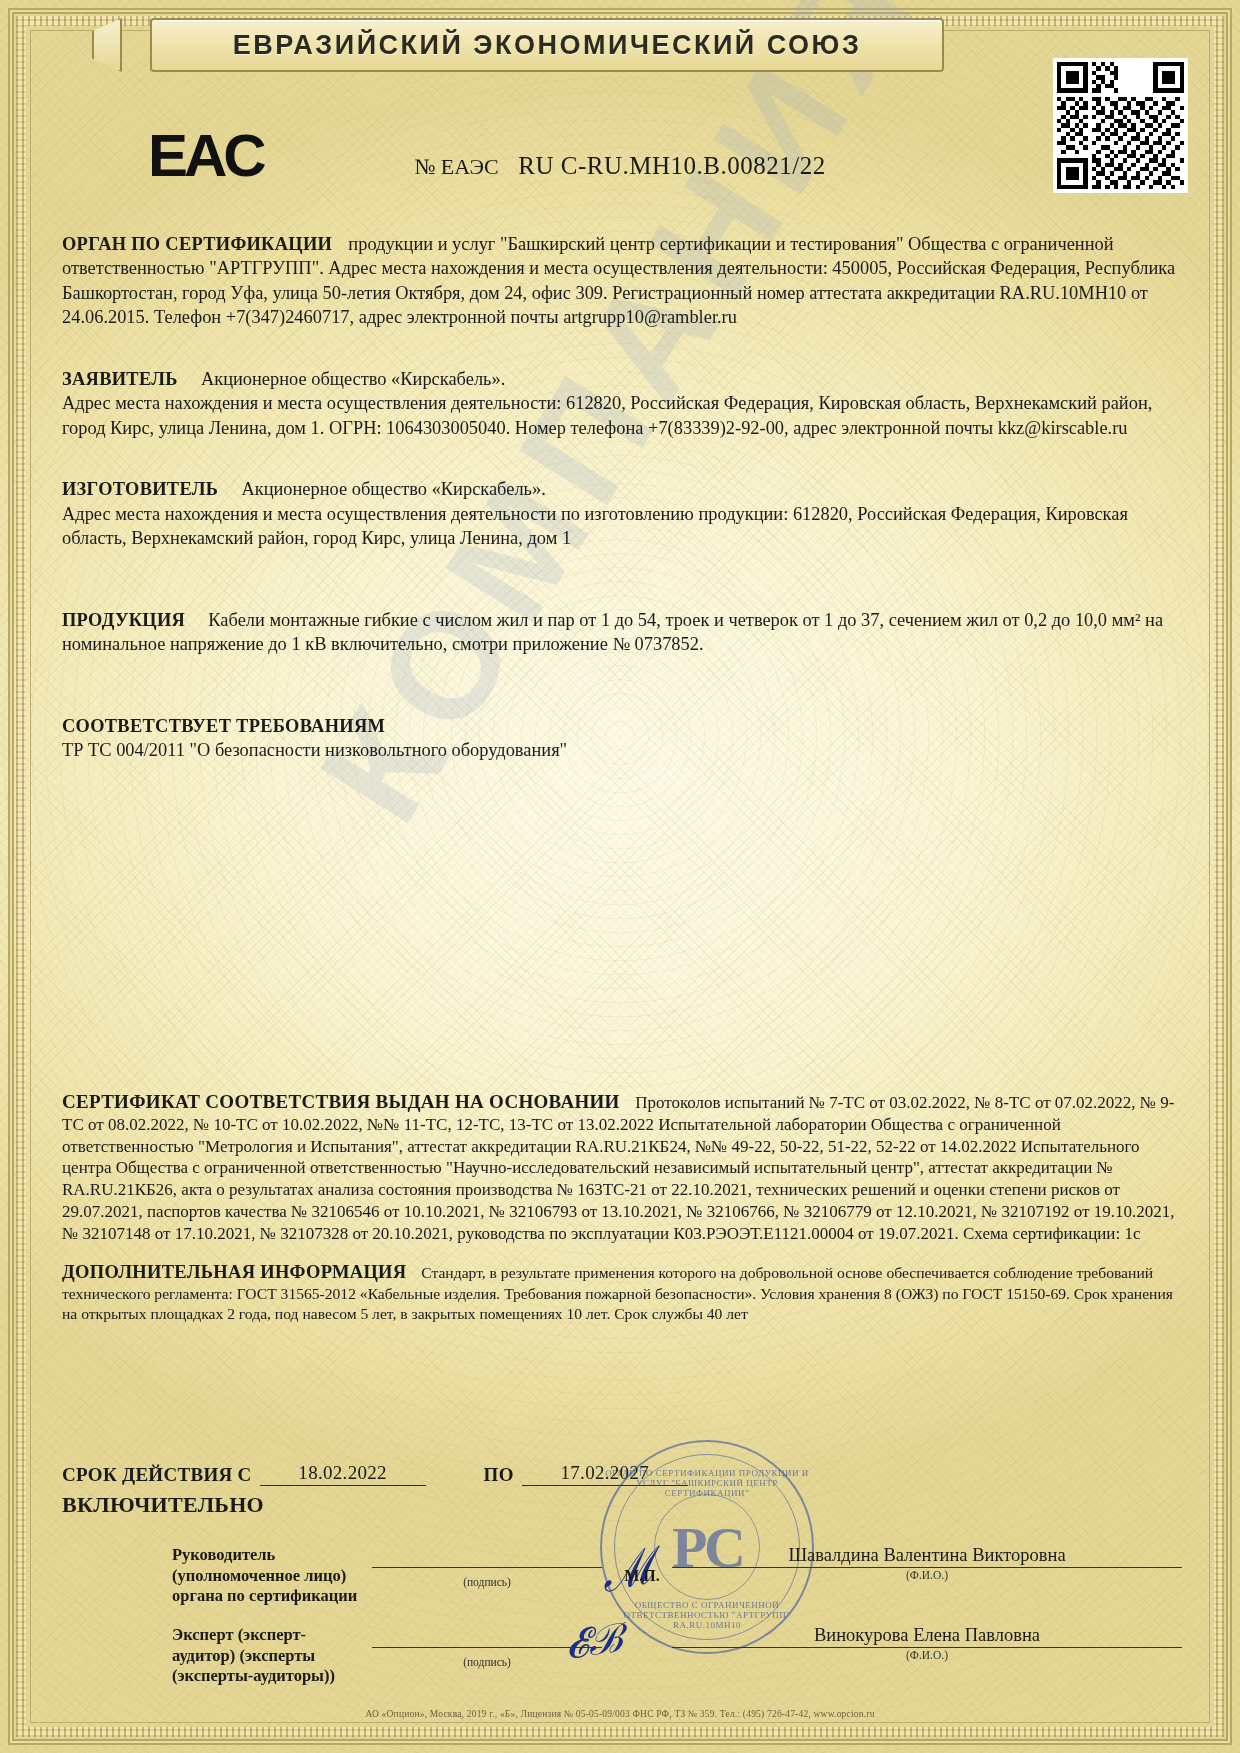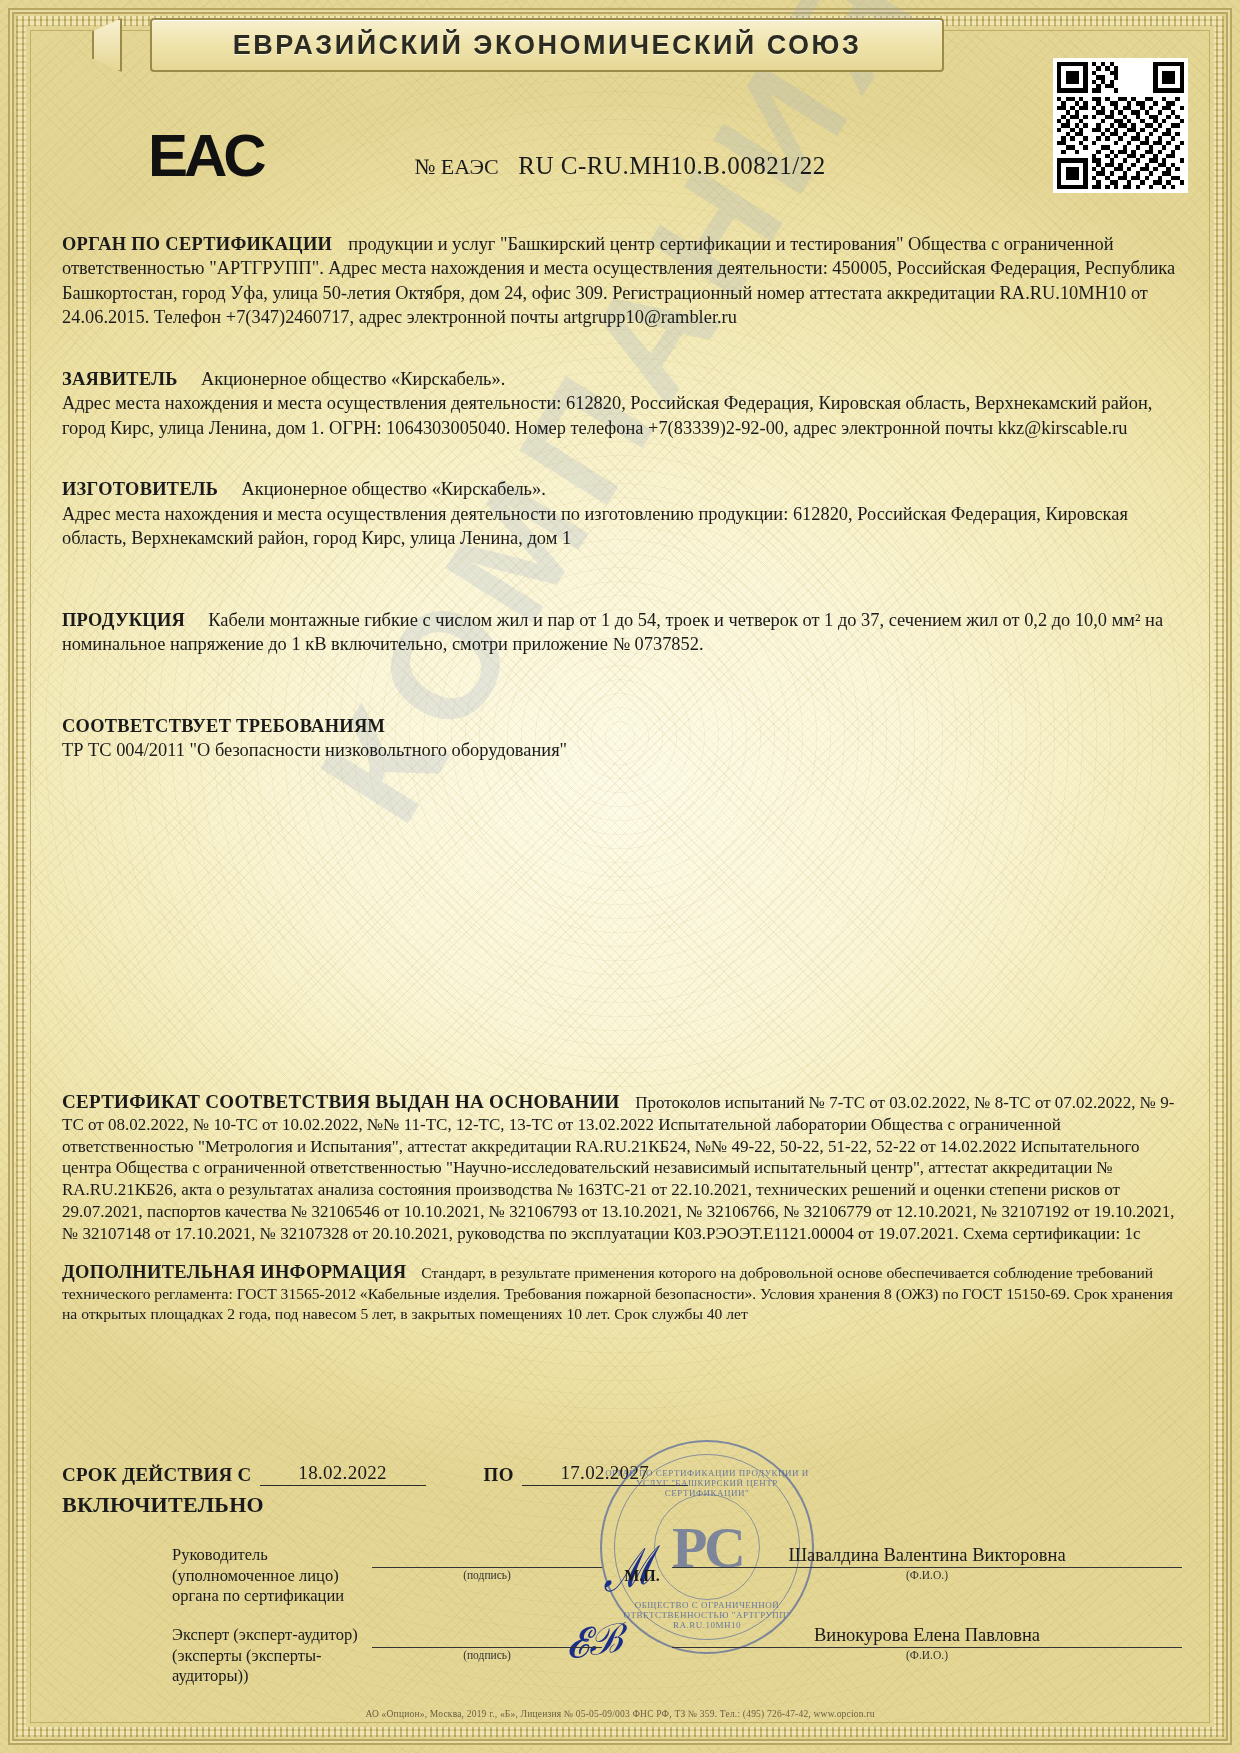--- a/index.html
+++ b/index.html
@@ -248,39 +248,39 @@
     top: 1545px;
   }
   .sign-row {
     display: flex;
     align-items: flex-start;
     margin-bottom: 18px;
   }
   .sign-role {
     width: 300px;
     font-size: 16.5px;
-    font-weight: normal;
+    font-weight: bold;
     line-height: 1.25;
     padding-left: 110px;
     box-sizing: border-box;
   }
   .sign-line {
     width: 230px;
     margin: 0 10px;
     text-align: center;
     position: relative;
   }
   .sign-line .rule {
     border-bottom: 1px solid #333;
     height: 22px;
   }
   .sign-line .cap {
     font-size: 11.5px;
     color: #333;
-    margin-top: 1px;
+    margin-top: 8px;
   }
   .sign-name {
     flex: 1;
     text-align: center;
     position: relative;
   }
   .sign-name .nm {
     font-size: 18.5px;
     border-bottom: 1px solid #333;
     display: block;

